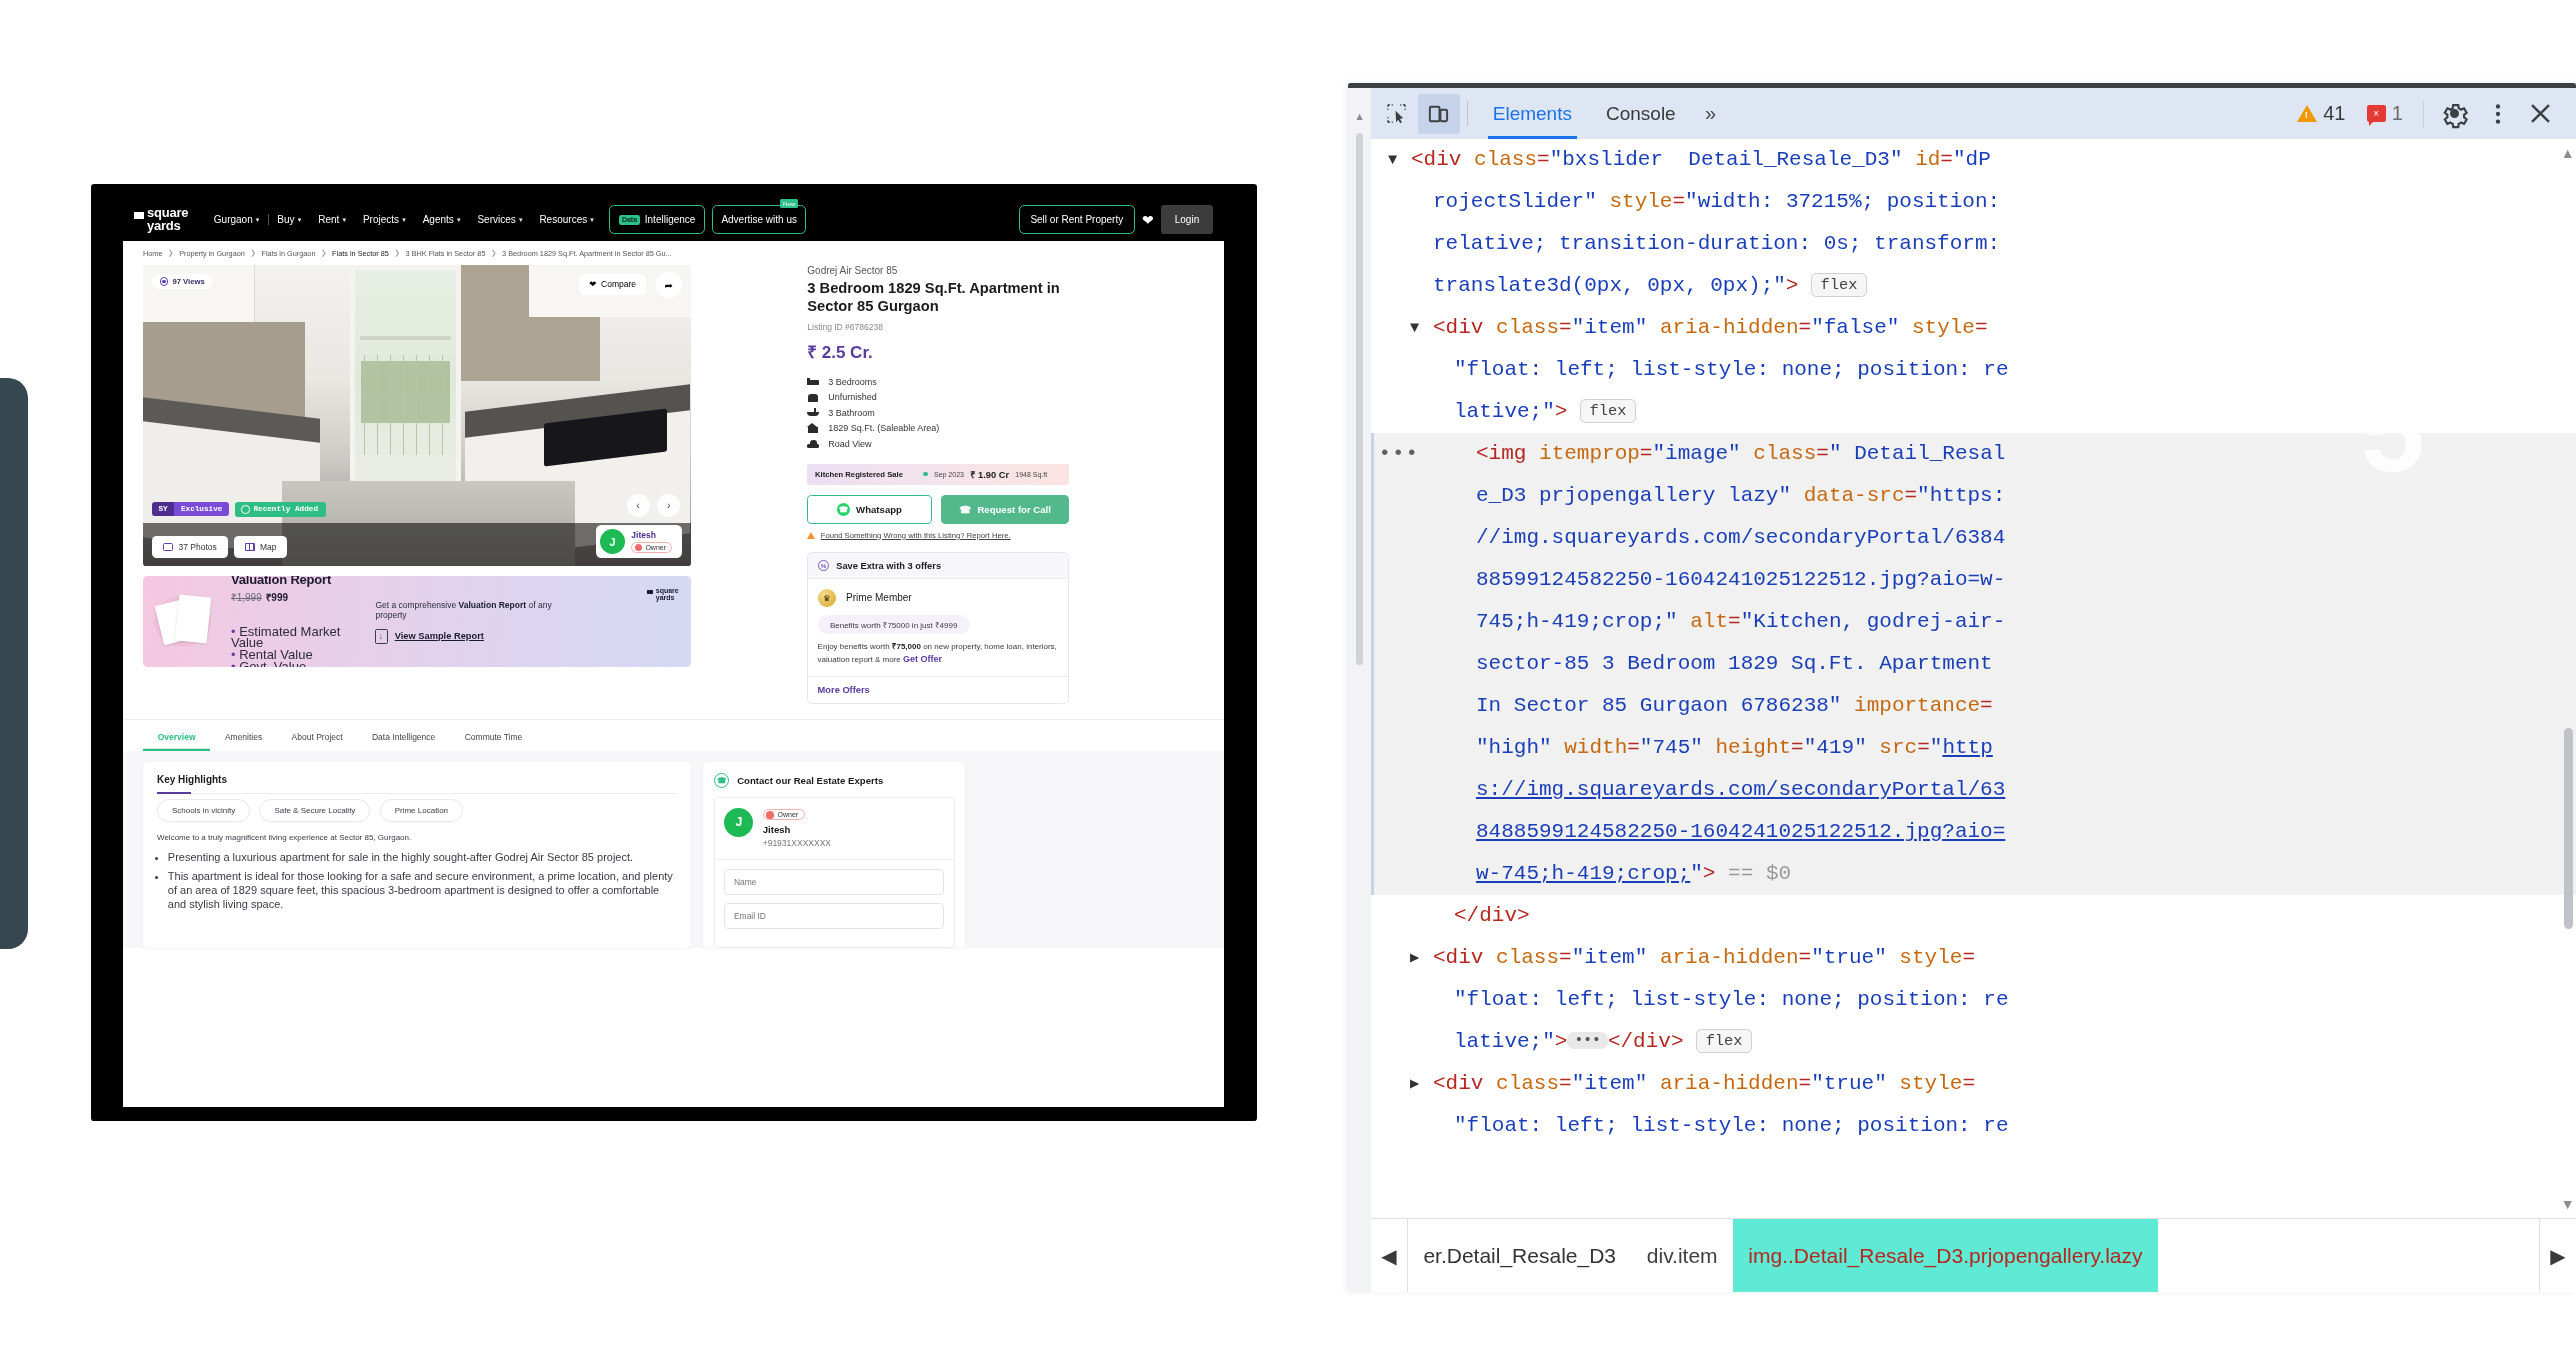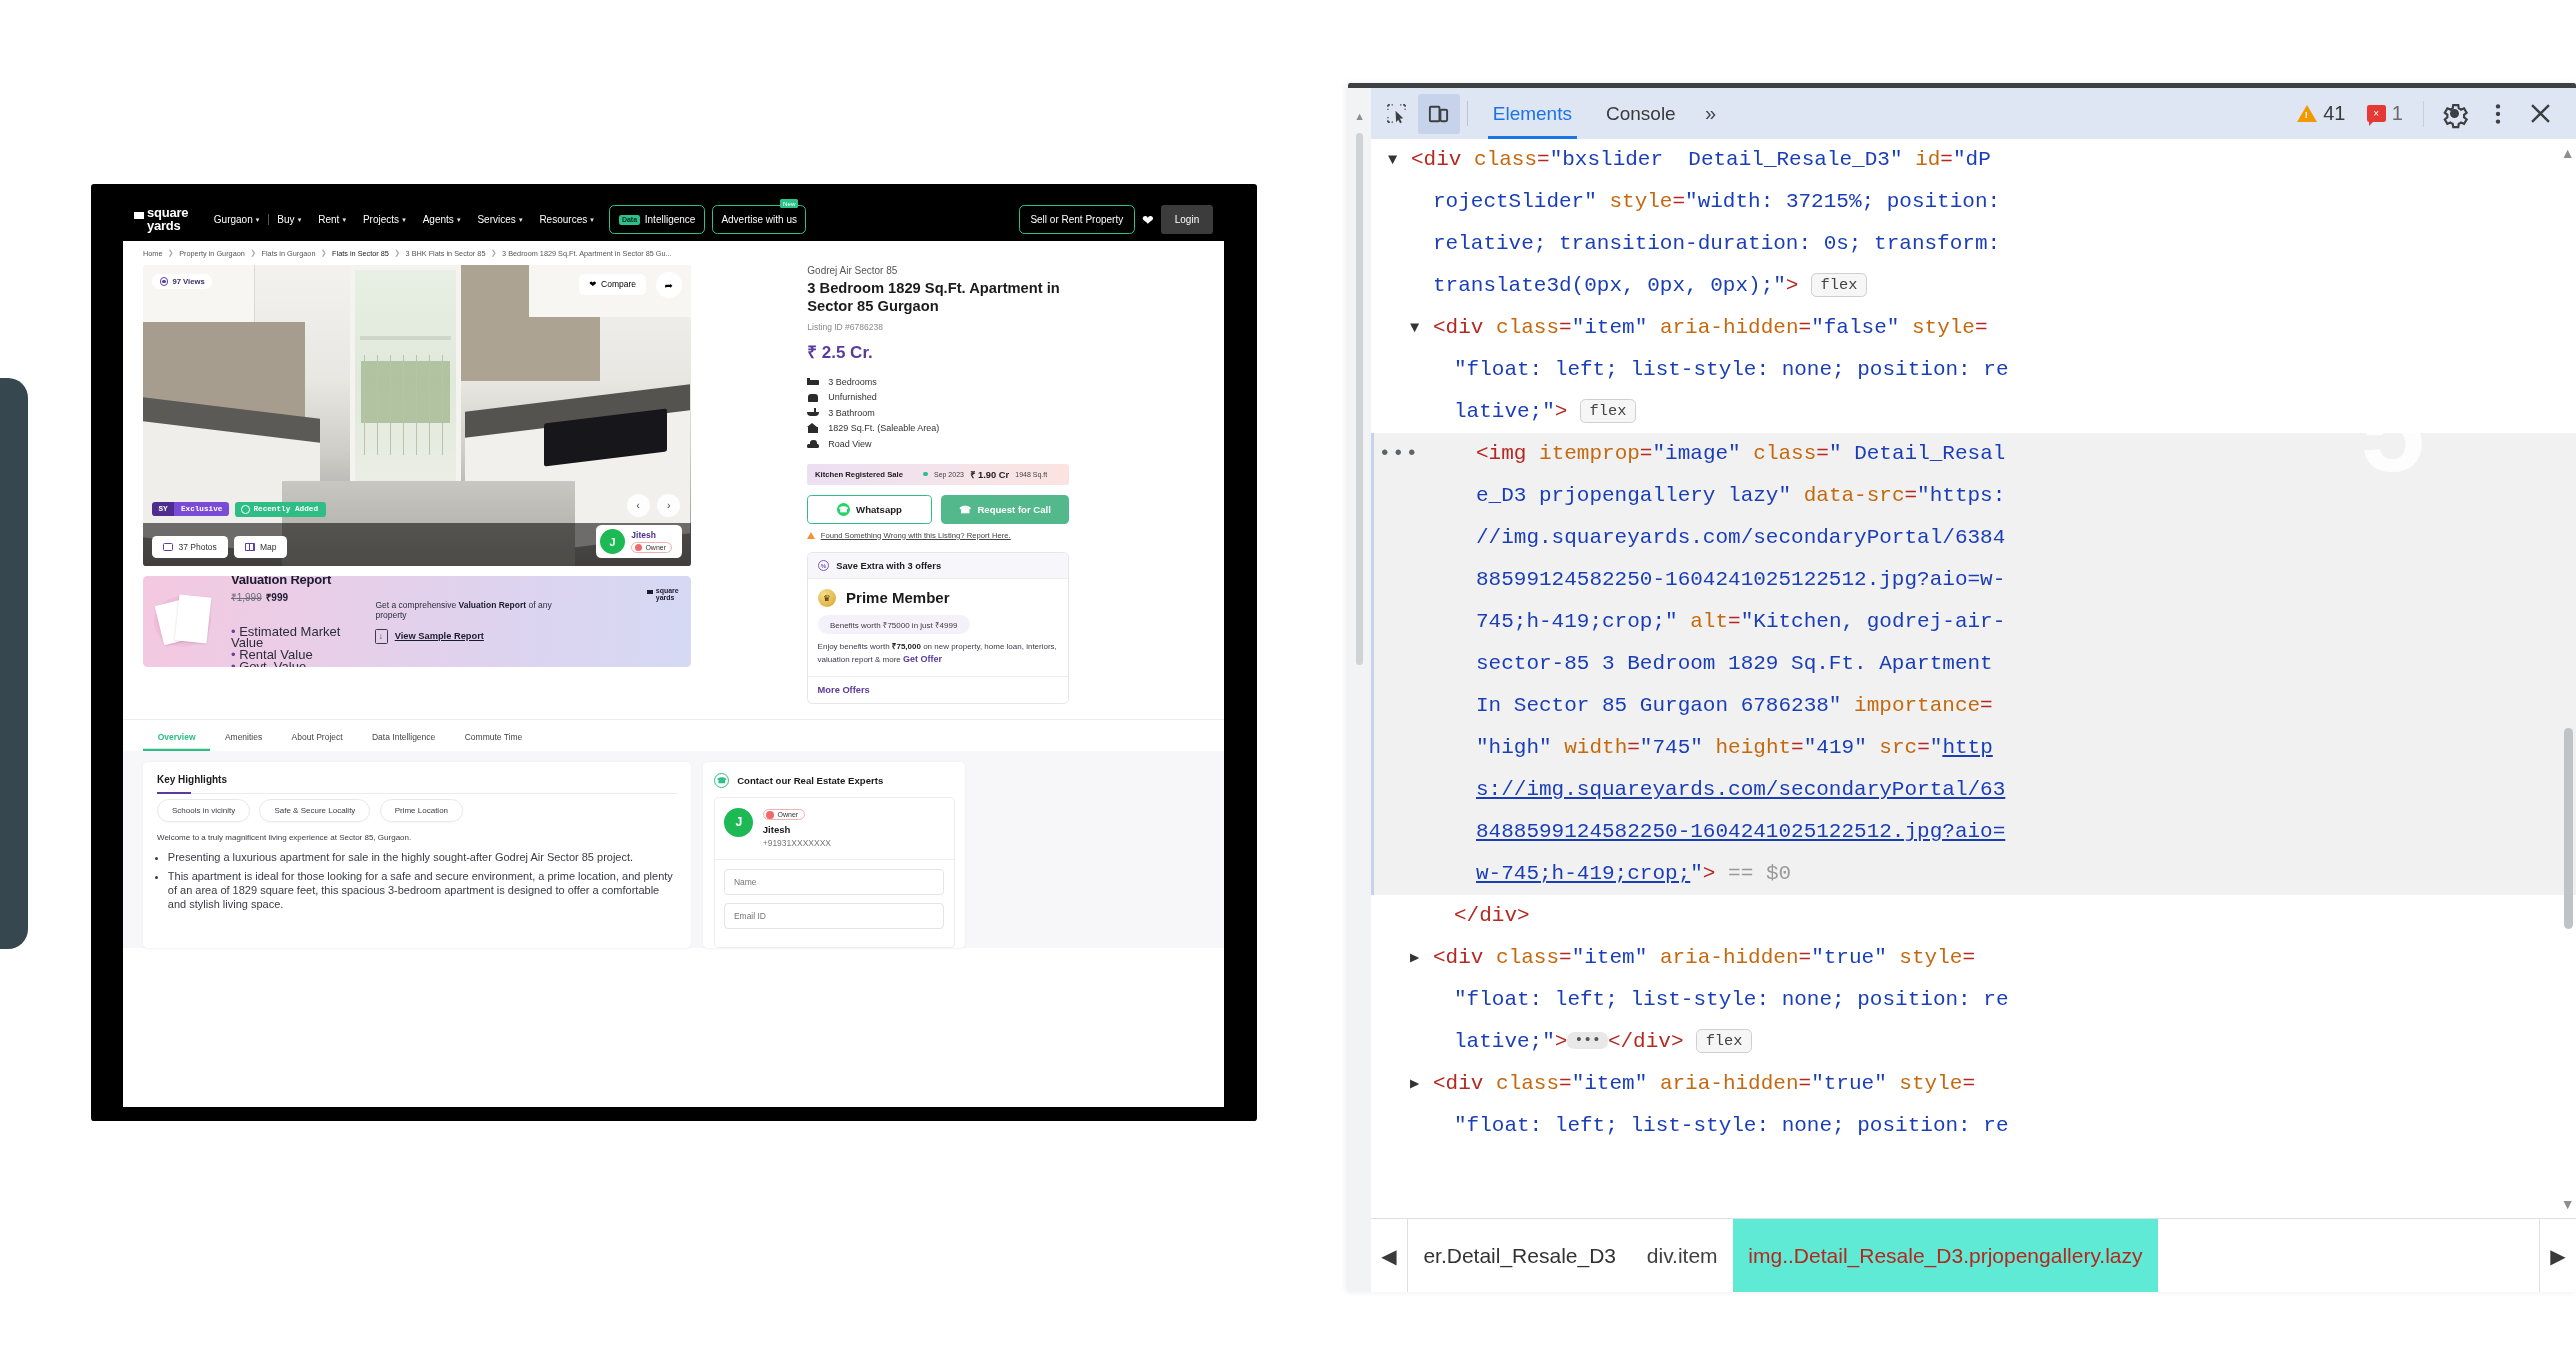--- a/index.html
+++ b/index.html
@@ -233,21 +233,21 @@
   .offers { margin-top: 12.3px; border: 0.8px solid #e6e6ea; border-radius: 5.4px; overflow: hidden; background: #fff; }
   .off-head { background: #f7f6fa; padding: 7px 9.3px; display: flex; align-items: center; gap: 7px;
     font-size: 9.3px; font-weight: 700; color: #1b1b1b; border-bottom: 0.8px solid #ececf0; }
   .pct { width: 11.6px; height: 11.6px; border: 1.1px solid #7b5bc4; border-radius: 50%; font-size: 6.2px;
     display: flex; align-items: center; justify-content: center; color: #7b5bc4; }
   .off-body { padding: 9.3px 9.3px 10px; }
   .prime-row { display: flex; align-items: center; gap: 10px; }
   .crown { width: 18.5px; height: 18.5px; border-radius: 50%;
     background: radial-gradient(circle at 35% 30%,#f7dd8c,#d3a328);
     display: flex; align-items: center; justify-content: center; font-size: 8.5px; color: #4a3202; }
-  .prime-row .nm { font-size: 15px; font-weight: 700; color: #1b1b1b; }
+  .prime-row .nm { font-size: 10px; font-weight: 400; color: #1b1b1b; }
   .ben { margin-top: 7.7px; background: #f5f1fa; border-radius: 10.8px; display: inline-block;
     padding: 3.9px 12.3px; font-size: 8px; color: #3a3a46; }
   .off-desc { margin-top: 7px; font-size: 8px; color: #3a3a46; line-height: 12.3px; }
   .off-desc b { color: #222; }
   .get-off { color: #5b3a9e; font-weight: 700; font-size: 9px; cursor: pointer; }
   .more-off { border-top: 0.8px solid #ececf0; padding: 7.7px 9.3px; font-size: 9.3px; font-weight: 700;
     color: #5b3a9e; cursor: pointer; }
 
   
   .tabs-wrap { margin-top: 15.4px; border-top: 0.8px solid #ededed; background: #fff;

